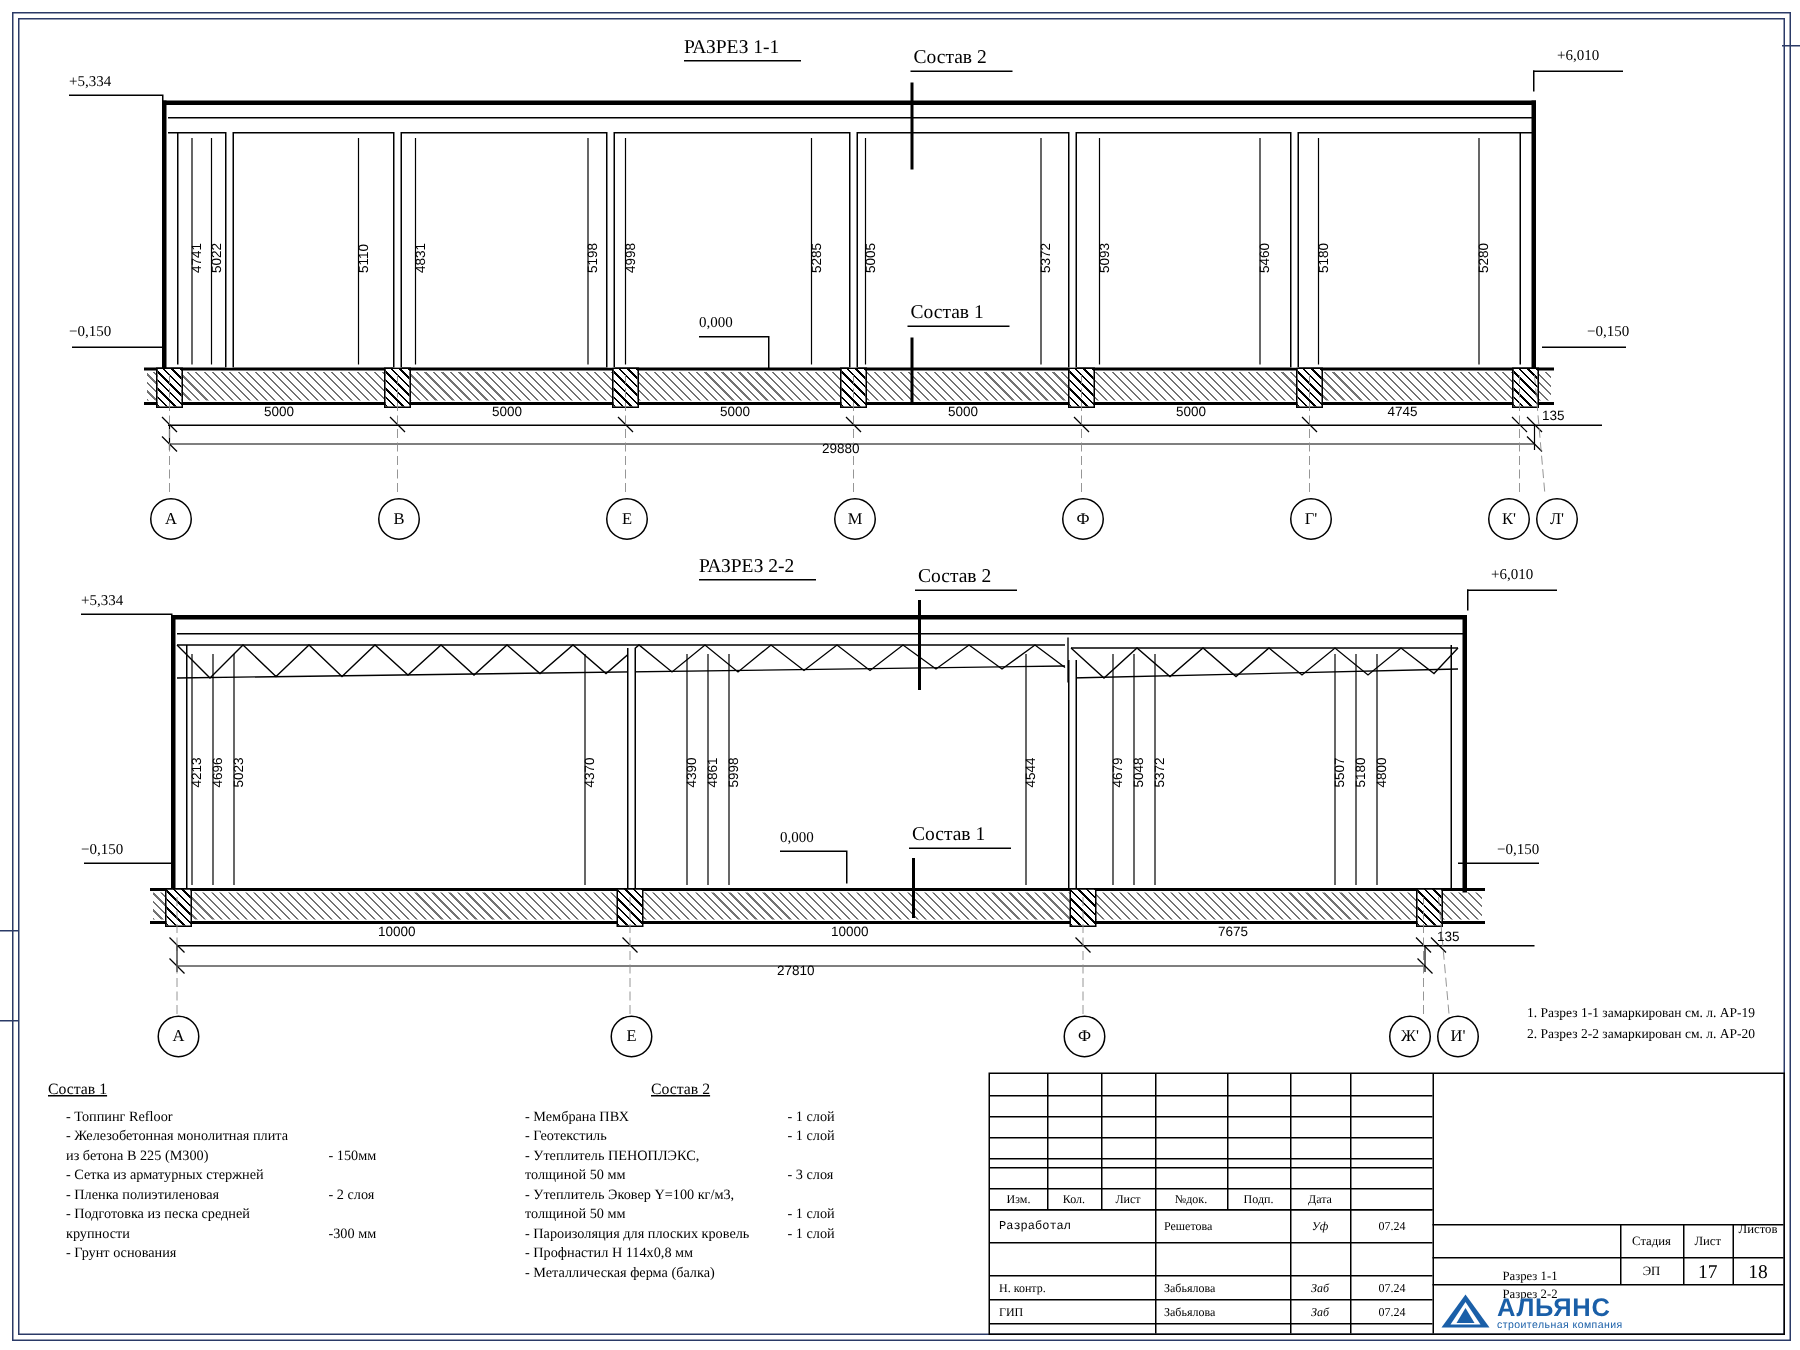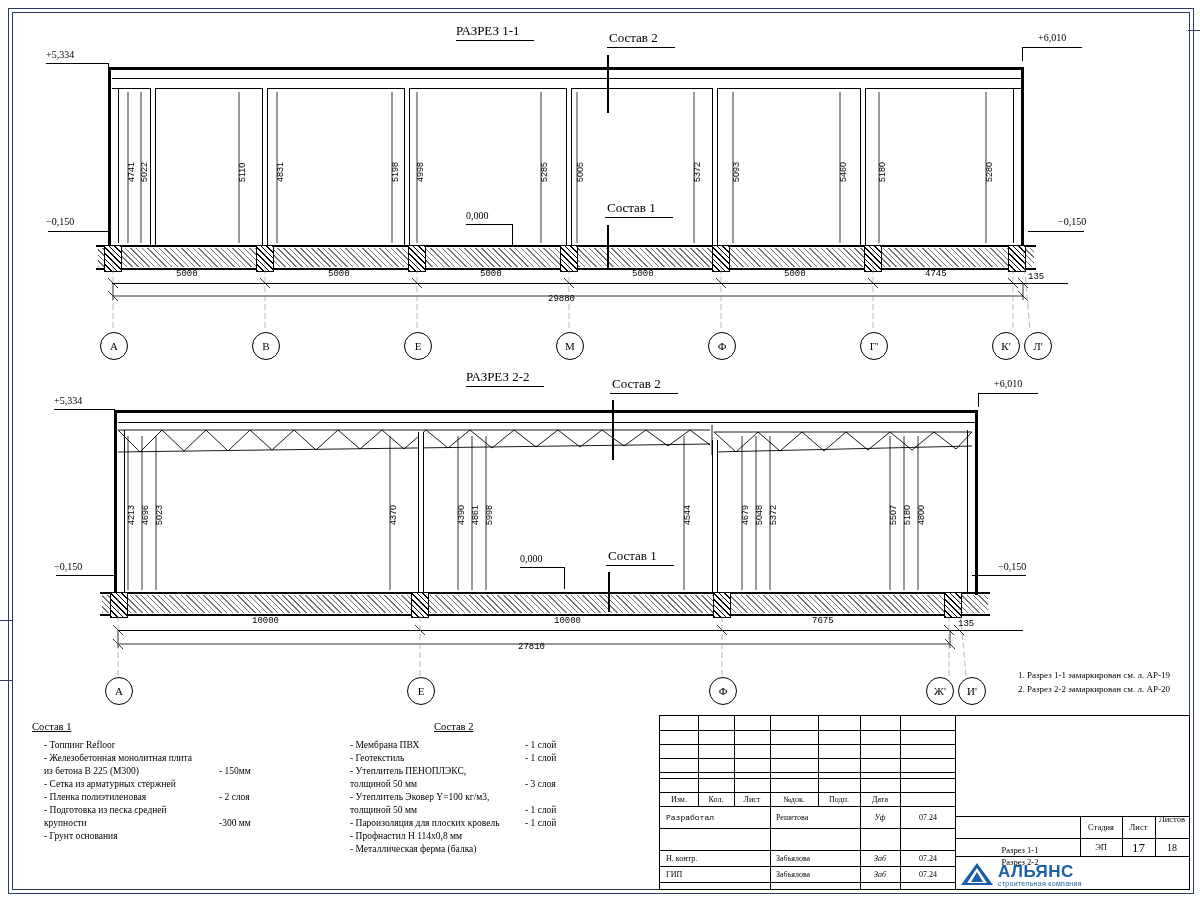--- a/index.html
+++ b/index.html
@@ -12,21 +12,21 @@
   .frame{position:absolute;left:8px;top:8px;width:1184px;height:884px;border:1px solid #2b3a67;}
   .frame2{position:absolute;left:12px;top:12px;width:1176px;height:876px;border:1px solid #2b3a67;}
 
   .tick{position:absolute;background:#2b3a67;}
 
   .lbl{position:absolute;white-space:nowrap;font-size:10px;}
   .lbl.ser{font-family:"Liberation Serif", serif;text-align:center;}
   .ttl{position:absolute;font-family:"Liberation Serif", serif;font-size:13px;white-space:nowrap;}
 
   .vnum{position:absolute;font-size:9px;white-space:nowrap;transform:rotate(-90deg);transform-origin:left top;}
-  .hnum{position:absolute;font-size:9px;white-space:nowrap;font-family:Liberation Mono, monospace;}
+  .hnum{position:absolute;font-size:9px;white-space:nowrap;}
 
   .ln{position:absolute;background:#000;}
   .ln.h{height:1px;}
   .ln.v{width:1px;}
   .thick{background:#000;}
 
   .circ{position:absolute;width:26px;height:26px;border:1px solid #000;border-radius:50%;
         font-size:11px;font-family:"Liberation Serif", serif;display:flex;align-items:center;justify-content:center;}
 
   .hatch{position:absolute;background:repeating-linear-gradient(45deg,#000 0 1px,transparent 1px 4px);}
@@ -468,21 +468,21 @@
     <div class="cell" style="left:241px;top:150px;width:54px;height:16px;">07.24</div>
 
     <div class="cell" style="left:300px;top:128px;width:120px;height:12px;font-size:8.5px;">Разрез 1-1</div>
     <div class="cell" style="left:300px;top:140px;width:120px;height:12px;font-size:8.5px;">Разрез 2-2</div>
 
     <div class="cell" style="left:420px;top:100px;width:42px;height:22px;font-size:8.5px;">Стадия</div>
     <div class="cell" style="left:462px;top:100px;width:33px;height:22px;font-size:8.5px;">Лист</div>
     <div class="cell" style="left:495px;top:92px;width:34px;height:22px;font-size:8.5px;font-family:Liberation Serif, serif;">Листов</div>
     <div class="cell" style="left:420px;top:122px;width:42px;height:18px;font-size:8.5px;">ЭП</div>
     <div class="cell" style="left:462px;top:122px;width:33px;height:18px;font-size:13px;">17</div>
-    <div class="cell" style="left:495px;top:122px;width:34px;height:18px;font-size:10px;text-align:right;">18</div>
+    <div class="cell" style="left:495px;top:122px;width:34px;height:18px;font-size:13px;text-align:right;">18</div>
 
     <div class="logo" style="left:300px;top:146px;width:228px;height:24px;">
       <svg width="34" height="24" style="position:absolute;left:0;top:0;">
         <polygon points="17,1 33,23 1,23" fill="#1a5fa8"></polygon>
         <polygon points="17,6 27,21 7,21" fill="#ffffff"></polygon>
         <polygon points="17,10 23,20 11,20" fill="#1a5fa8"></polygon>
       </svg>
       <div style="position:absolute;left:38px;top:0;font-size:17px;font-weight:bold;color:#1a5fa8;letter-spacing:.5px;">АЛЬЯНС</div>
       <div style="position:absolute;left:38px;top:18px;font-size:7px;color:#1a5fa8;letter-spacing:.3px;">строительная компания</div>
     </div>

